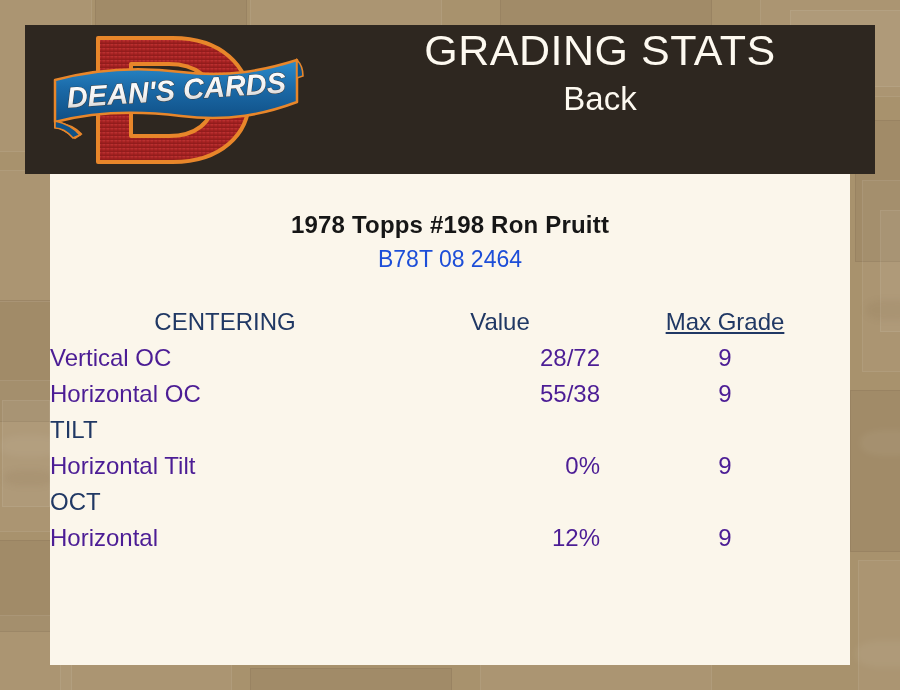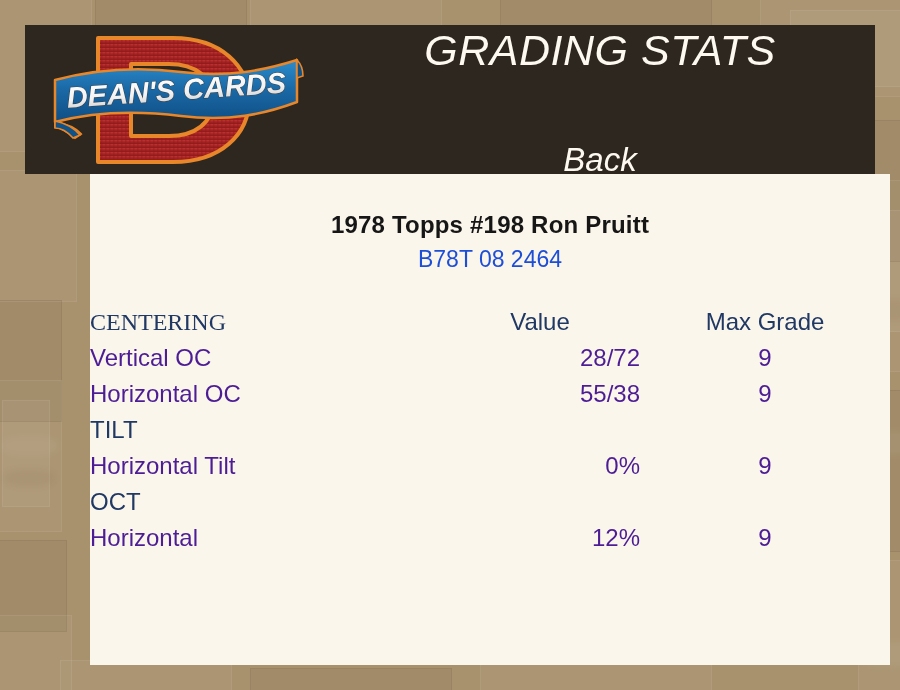--- a/index.html
+++ b/index.html
@@ -68,22 +68,21 @@
   
   #header-titles {
     position: absolute;
     left: 300px;
     top: 0;
     width: 550px;
     height: 157px;
     display: flex;
     flex-direction: column;
     align-items: center;
-    justify-content: space-between;
-    font-style: italic;
+    justify-content: flex-start;
   }
   #title-main {
     color: #fdf9f0;
     font-size: 43px;
     line-height: 50px;
     letter-spacing: 0.5px;
     font-weight: 400;
     white-space: nowrap;
   }
   #title-sub {
@@ -97,21 +96,20 @@
 
   
   #content-panel {
     position: absolute;
     left: 50px;
     top: 174px;
     width: 800px;
     height: 491px;
     background: #fbf6eb;
     z-index: 4;
-    margin-left: 40px;
   }
 
   
   #card-heading {
     text-align: center;
     padding-top: 36px;
   }
   #card-title {
     color: #161616;
     font-size: 24px;
@@ -144,31 +142,31 @@
     font-weight: 400;
   }
 
   .hdr-row th {
     font-size: 24px;
     font-weight: bold;
     line-height: 36px;
     color: #203864;
   }
   .hdr-row th.label-cell {
-    text-align: left;
+    text-align: center;
     padding-left: 105px;
-    font-family: Liberation Serif, serif;
   }
   .hdr-row th.value-cell {
     text-align: center;
     padding-right: 12px;
   }
   .hdr-row th.grade-cell {
     text-align: center;
     padding-right: 18px;
+    text-decoration: underline;
   }
 
   tr.section-row td {
     font-size: 24px;
     font-weight: bold;
     line-height: 36px;
     color: #203864;
     text-align: left;
     padding-left: 105px;
   }

